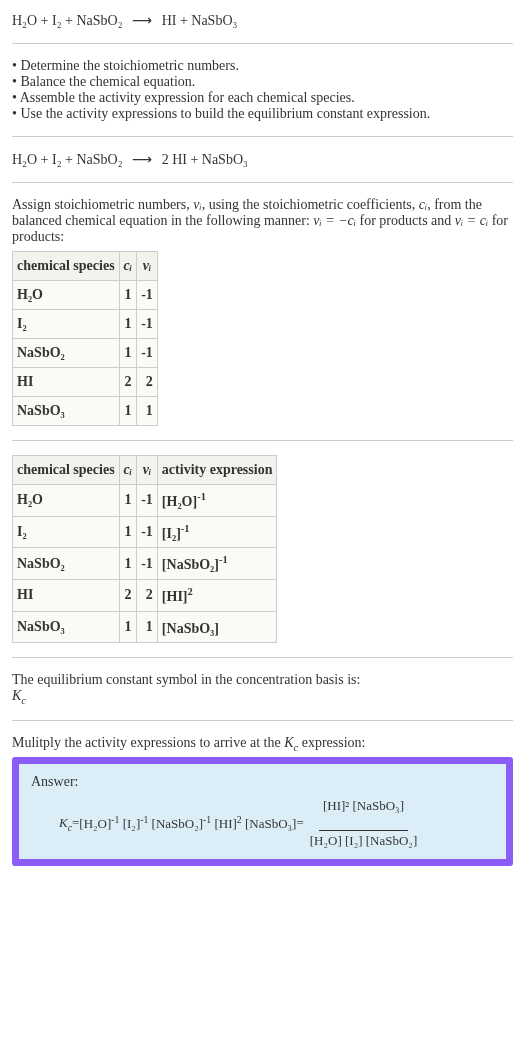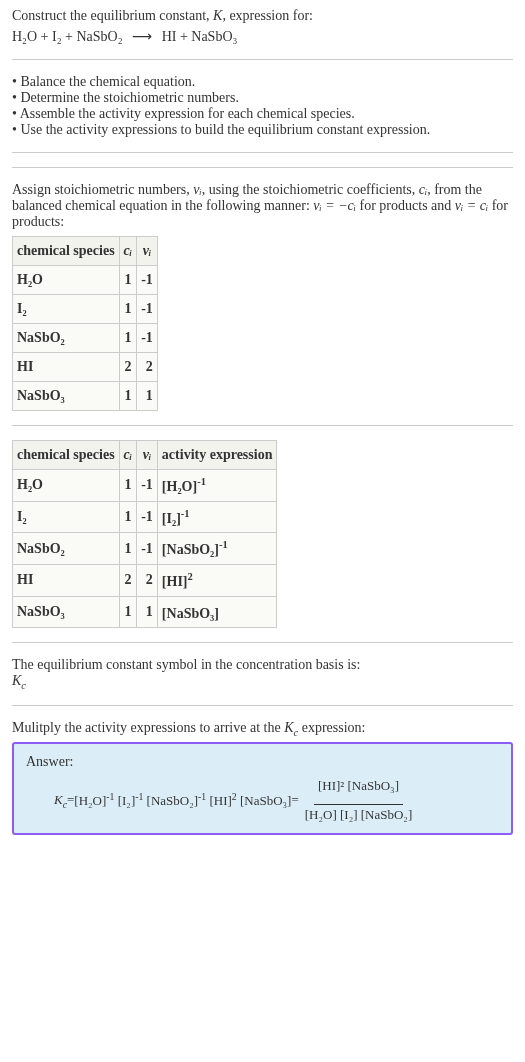--- a/index.html
+++ b/index.html
@@ -44,21 +44,21 @@
       text-align: left;
       font-weight: bold;
     }
     th {
       background: #f3f3ed;
     }
     td.center, th.center { text-align: center; }
     td.right, th.right { text-align: right; }
     .answer-box {
       background: #dbeef7;
-      border: 2px solid #8b5cf6;
+      border: 7px solid #8b5cf6;
       border-radius: 3px;
       padding: 10px 12px;
       margin-top: 4px;
     }
     .answer-label {
       margin-bottom: 8px;
     }
     .kc-line {
       display: flex;
       align-items: center;
@@ -66,53 +66,55 @@
       font-size: 13px;
       padding-left: 28px;
     }
     .frac {
       display: inline-flex;
       flex-direction: column;
       align-items: center;
       vertical-align: middle;
       margin: 0 2px;
     }
-    .frac .num { border-bottom: 1px solid #333; padding: 0 4px 10px; }
+    .frac .num { border-bottom: 1px solid #333; padding: 0 4px 16px; }
     .frac .den { padding: 2px 4px 0; }
     .italic { font-style: italic; }
     .nowrap { white-space: nowrap; }
   </style>
 </head>
 <body>
 
 <div class="section">
-  <div>
-    <span>Construct the equilibrium constant, </span><span class="italic">K</span><span>, expression for:</span>
-  </div>
   <div class="equation">
     <span>H₂O + I₂ + NaSbO₂</span>
     <span class="arrow">⟶</span>
     <span>HI + NaSbO₃</span>
   </div>
 </div>
 
 <hr class="hr">
 
 <div class="section">
   <ul class="plan-list">
+    <li>Determine the stoichiometric numbers.</li>
     <li>Balance the chemical equation.</li>
-    <li>Determine the stoichiometric numbers.</li>
     <li>Assemble the activity expression for each chemical species.</li>
     <li>Use the activity expressions to build the equilibrium constant expression.</li>
   </ul>
 </div>
 
 <hr class="hr">
 
 <div class="section">
+  <div class="equation">
+    <span>H₂O + I₂ + NaSbO₂</span>
+    <span class="arrow">⟶</span>
+    <span>2 HI + NaSbO₃</span>
+  </div>
 </div>
 
 <hr class="hr">
 
 <div class="section">
   <div>
     <span>Assign stoichiometric numbers, </span><span class="italic">νᵢ</span><span>, using the stoichiometric coefficients, </span><span class="italic">cᵢ</span><span>, from the balanced chemical equation in the following manner: </span><span class="italic nowrap">νᵢ = −cᵢ</span><span> for products and </span><span class="italic nowrap">νᵢ = cᵢ</span><span> for products:</span>
   </div>
   <table>
     <tbody>

